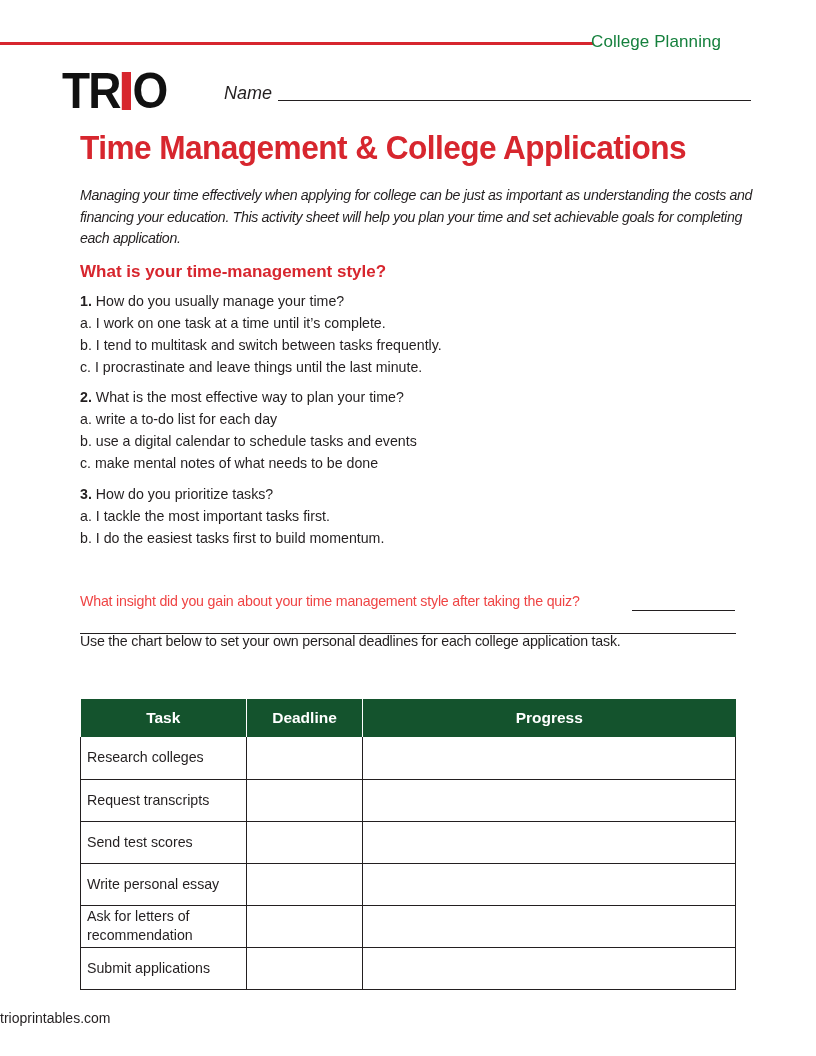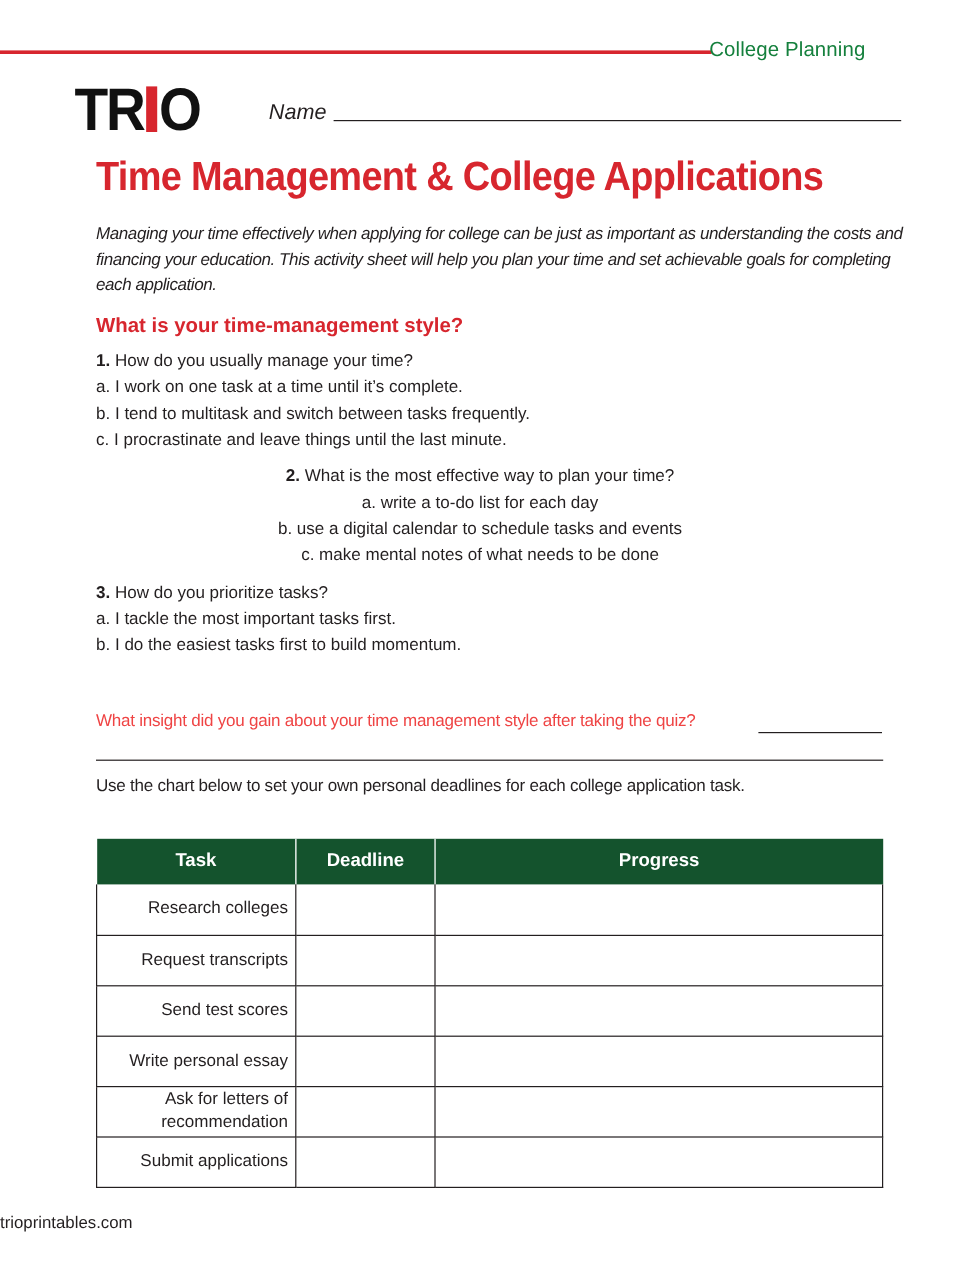--- a/index.html
+++ b/index.html
@@ -24,26 +24,26 @@
 
     .quiz { position: absolute; left: 80px; width: 640px; font-size: 14.2px; color: #231f20; }
     .quiz .q { line-height: 22px; }
     .quiz .q b { font-weight: bold; }
     .quiz .opt { line-height: 22px; }
 
     .insight { position: absolute; left: 80px; top: 593px; width: 655px; font-size: 14.2px; color: #ef4444; letter-spacing: -0.2px; white-space: nowrap; }
     .insight-blank { position: absolute; left: 632px; top: 610px; width: 103px; border-bottom: 1px solid #231f20; }
     .insight-line2 { position: absolute; left: 80px; top: 633px; width: 656px; border-bottom: 1px solid #231f20; }
 
-    .chart-instructions { position: absolute; left: 80px; top: 647px; font-size: 14.2px; color: #231f20; letter-spacing: -0.2px; white-space: nowrap; }
+    .chart-instructions { position: absolute; left: 80px; top: 633px; font-size: 14.2px; color: #231f20; letter-spacing: -0.2px; white-space: nowrap; }
 
     table.deadlines { position: absolute; left: 80px; top: 699px; width: 656px; border-collapse: collapse; font-size: 14.2px; }
     table.deadlines th { background: #14532d; color: #fff; font-size: 15.5px; font-weight: bold; height: 38px; padding: 0; border-left: 1px solid #fff; }
     table.deadlines th:first-child { border-left: none; }
-    table.deadlines td { border: 1px solid #231f20; height: 42px; padding: 0 6px; vertical-align: middle; line-height: 19px; text-align: right; }
+    table.deadlines td { border: 1px solid #231f20; height: 42px; padding: 0 6px; vertical-align: middle; line-height: 19px; }
     table.deadlines td.task { width: 166px; }
     table.deadlines td.deadline { width: 116px; }
     table.deadlines tr:first-child td { border-top: none; }
 
     .footer { position: absolute; left: 0; width: 816px; top: 1010px; font-size: 14px; color: #231f20; }
   </style>
 </head>
 <body>
 
 <div class="top-rule"></div>
@@ -64,21 +64,21 @@
 
 <h2 class="section-heading">What is your time-management style?</h2>
 
 <div class="quiz" style="top:290px;">
   <div class="q"><b>1.</b> <span>How do you usually manage your time?</span></div>
   <div class="opt">a. I work on one task at a time until it’s complete.</div>
   <div class="opt">b. I tend to multitask and switch between tasks frequently.</div>
   <div class="opt">c. I procrastinate and leave things until the last minute.</div>
 </div>
 
-<div class="quiz" style="top:386px;text-align:center;">
+<div class="quiz" style="top:386px;">
   <div class="q"><b>2.</b> <span>What is the most effective way to plan your time?</span></div>
   <div class="opt">a. write a to-do list for each day</div>
   <div class="opt">b. use a digital calendar to schedule tasks and events</div>
   <div class="opt">c. make mental notes of what needs to be done</div>
 </div>
 
 <div class="quiz" style="top:483px;">
   <div class="q"><b>3.</b> <span>How do you prioritize tasks?</span></div>
   <div class="opt">a. I tackle the most important tasks first.</div>
   <div class="opt">b. I do the easiest tasks first to build momentum.</div>

